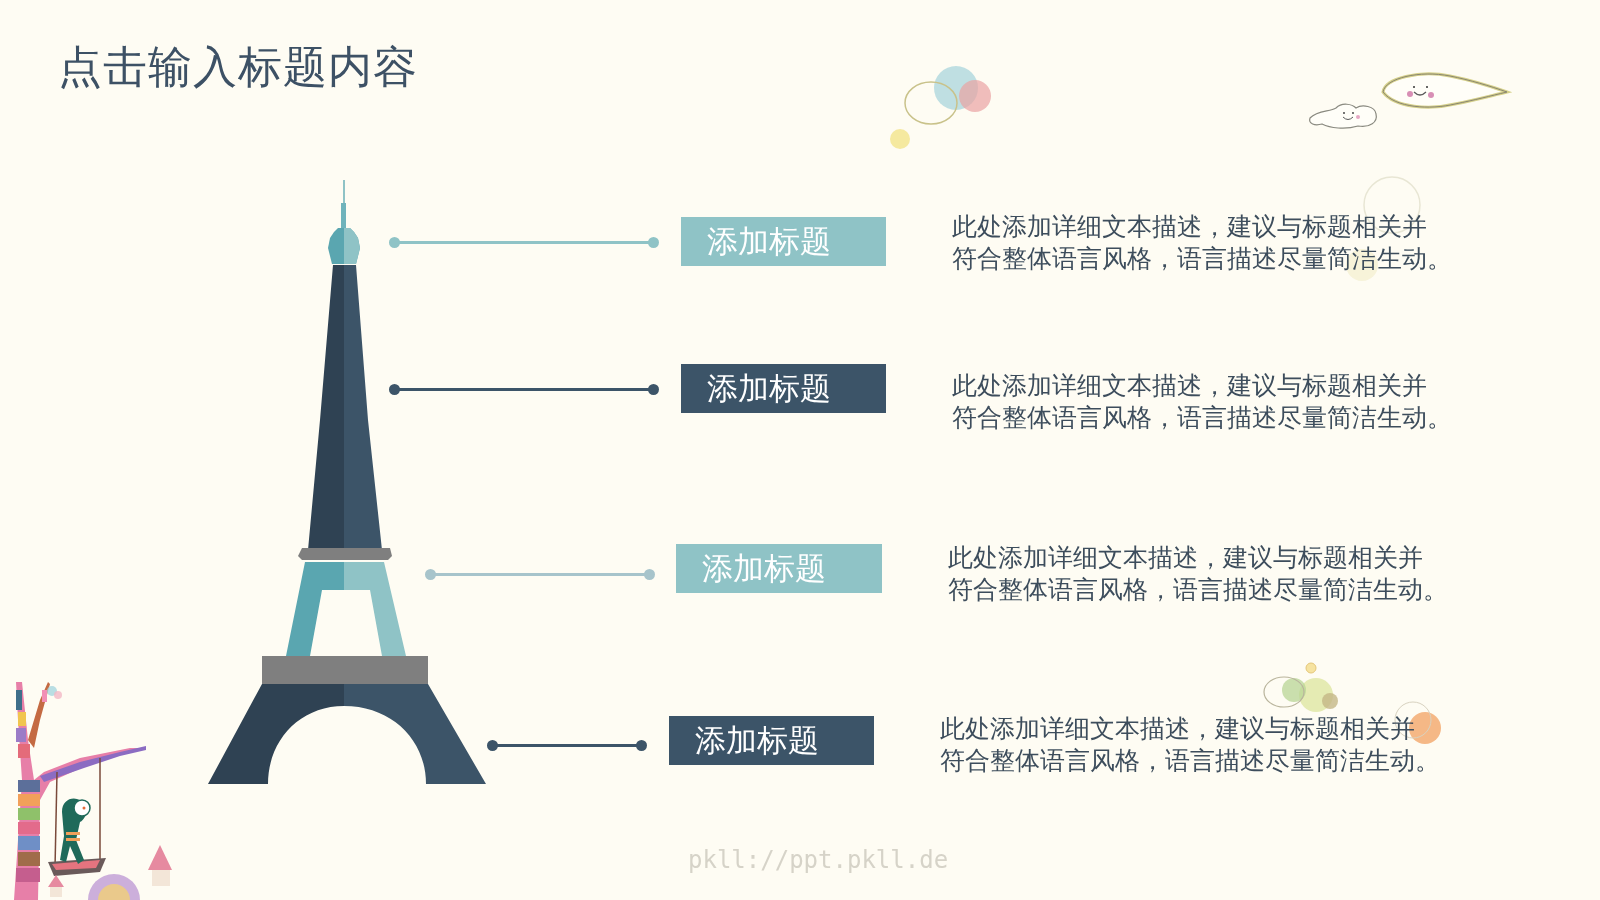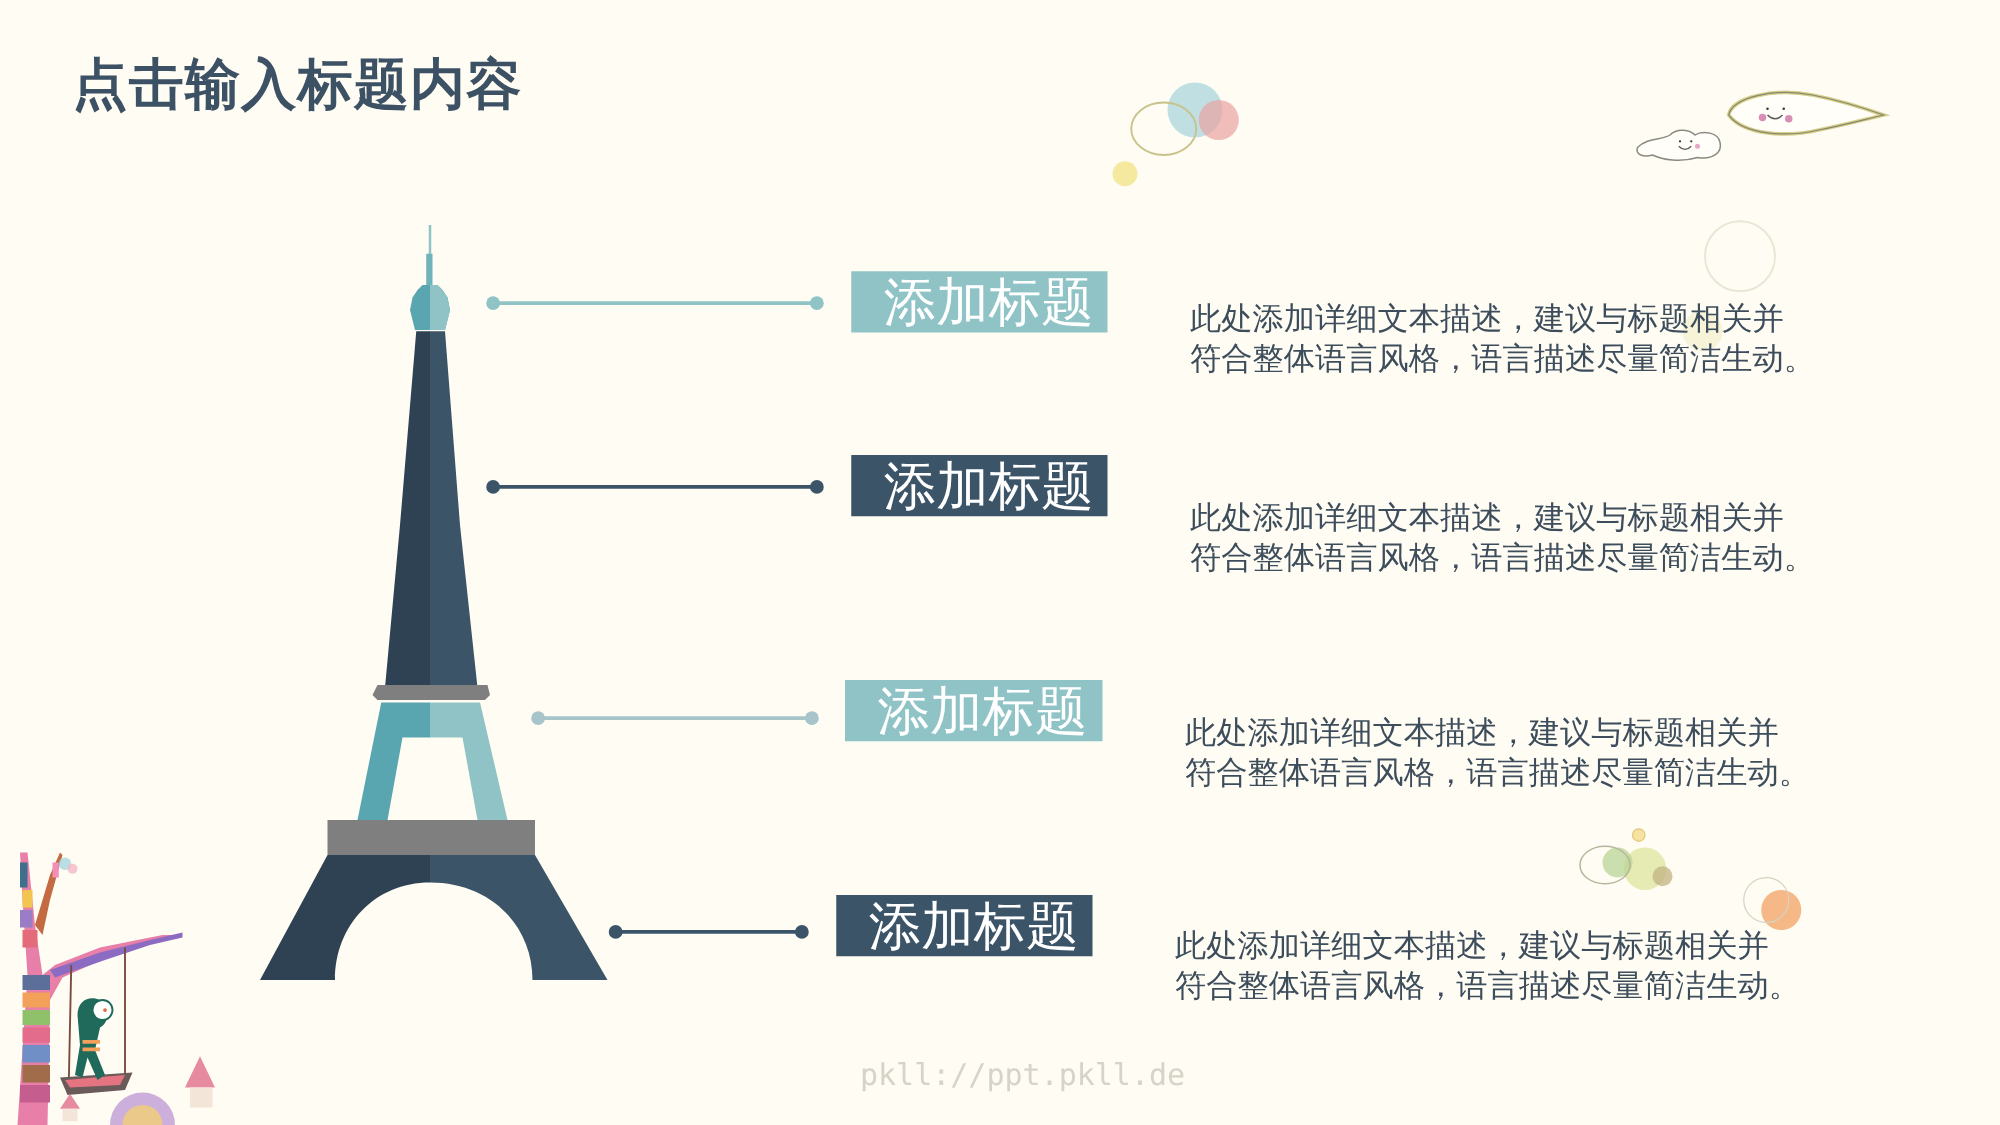--- a/index.html
+++ b/index.html
@@ -1,24 +1,24 @@
 <!DOCTYPE html>
 <html><head>
 <meta charset="utf-8">
 <style>
   html,body{margin:0;padding:0;}
   body{width:1600px;height:900px;overflow:hidden;background:#fefcf3;position:relative;font-family:"DejaVu Sans","Liberation Sans",sans-serif;}
-  .title{position:absolute;left:58px;top:38px;font-size:44px;font-weight:bold;color:#3d5165;letter-spacing:1px;}
+  .title{position:absolute;left:58px;top:38px;font-size:44px;font-weight:normal;color:#3d5165;letter-spacing:1px;}
   .tower{position:absolute;left:0;top:0;}
   .connector{position:absolute;height:3px;}
   .connector .dot{position:absolute;top:-4px;width:11px;height:11px;border-radius:50%;}
   .connector .dot.l{left:-5px;}
   .connector .dot.r{right:-5px;}
-  .tag{position:absolute;height:49px;color:#ffffff;font-size:42px;line-height:49px;box-sizing:border-box;padding-left:26px;}
-  .desc{position:absolute;font-size:25px;line-height:32px;color:#3d4d5c;white-space:nowrap;margin-top:28px;}
+  .tag{position:absolute;height:49px;color:#ffffff;font-size:31px;line-height:49px;box-sizing:border-box;padding-left:26px;}
+  .desc{position:absolute;font-size:25px;line-height:32px;color:#3d4d5c;white-space:nowrap;}
   .watermark{position:absolute;left:688px;top:846px;font-size:24px;color:#d6d3c8;font-family:"DejaVu Sans Mono","Liberation Mono",monospace;}
   .deco{position:absolute;left:0;top:0;}
 </style>
 </head>
 <body>
 
 <div class="title">点击输入标题内容</div>
 
 <svg class="deco" width="1600" height="900" style="pointer-events:none;">
 

